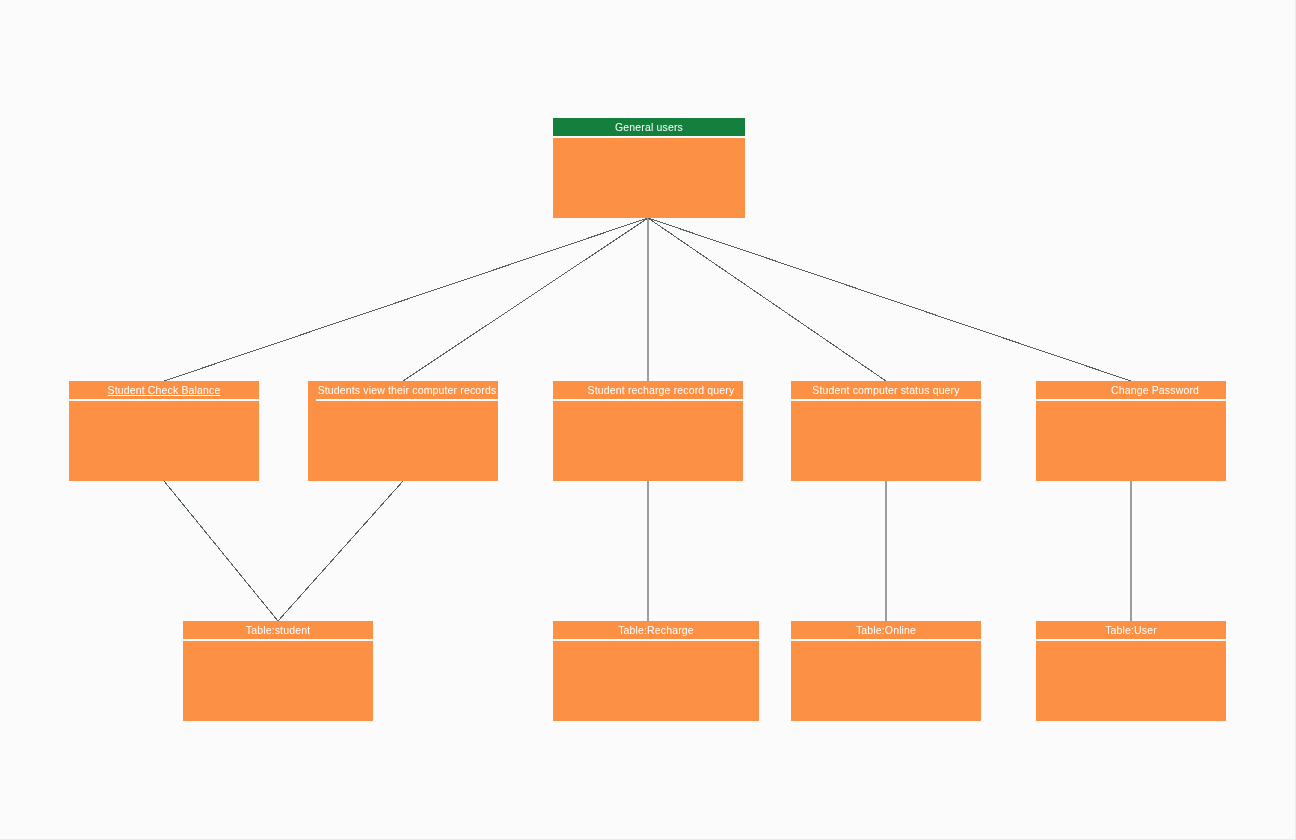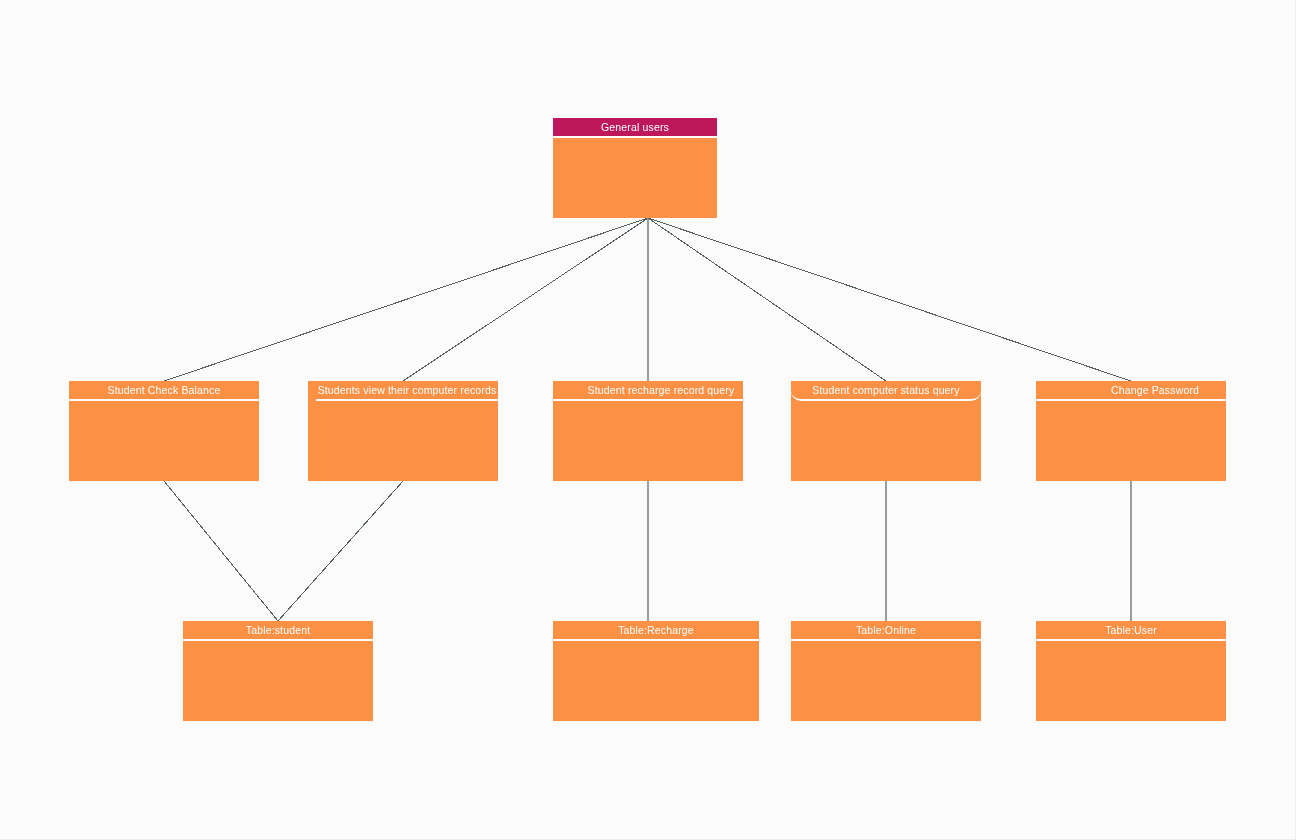--- a/index.html
+++ b/index.html
@@ -61,38 +61,38 @@
       <line x1="648" y1="218" x2="648" y2="381" stroke="#9a9e9e" stroke-width="2" shape-rendering="crispEdges"></line>
       <line x1="648" y1="218" x2="886" y2="381" stroke="#555f5f" stroke-width="1" shape-rendering="crispEdges"></line>
       <line x1="648" y1="218" x2="1131" y2="381" stroke="#555f5f" stroke-width="1" shape-rendering="crispEdges"></line>
       <line x1="164" y1="481" x2="278" y2="621" stroke="#555f5f" stroke-width="1" shape-rendering="crispEdges"></line>
       <line x1="403" y1="481" x2="278" y2="621" stroke="#555f5f" stroke-width="1" shape-rendering="crispEdges"></line>
       <line x1="648" y1="481" x2="648" y2="621" stroke="#9a9e9e" stroke-width="2" shape-rendering="crispEdges"></line>
       <line x1="886" y1="481" x2="886" y2="621" stroke="#9a9e9e" stroke-width="2" shape-rendering="crispEdges"></line>
       <line x1="1131" y1="481" x2="1131" y2="621" stroke="#9a9e9e" stroke-width="2" shape-rendering="crispEdges"></line>
     </svg>
   <div id="node-layer">
-      <div class="node" style="left: 553px; top: 118px; width: 164px; height: 100px; background: #be185d;">
+      <div class="node" style="left: 553px; top: 118px; width: 192px; height: 100px; background: #15803d;">
         <div class="node-header" style="color: rgb(255, 255, 255);">General users</div>
         <div class="node-body" style="background: rgb(252, 144, 68);"></div>
       </div>
       <div class="node" style="left: 69px; top: 381px; width: 190px; height: 100px; background: rgb(252, 144, 68);">
-        <div class="node-header" style="color: rgb(255, 255, 255);">Student Check Balance</div>
+        <div class="node-header" style="color: rgb(255, 255, 255); text-decoration: underline;">Student Check Balance</div>
         <div class="node-body" style="background: rgb(252, 144, 68);"></div>
       </div>
       <div class="node" style="left: 308px; top: 381px; width: 190px; height: 100px; background: rgb(252, 144, 68);">
         <div class="node-header" style="color: rgb(255, 255, 255); margin-left: 8px;">Students view their computer records</div>
         <div class="node-body" style="background: rgb(252, 144, 68);"></div>
       </div>
       <div class="node" style="left: 553px; top: 381px; width: 190px; height: 100px; background: rgb(252, 144, 68);">
         <div class="node-header" style="color: rgb(255, 255, 255); padding-left: 26px;">Student recharge record query</div>
         <div class="node-body" style="background: rgb(252, 144, 68);"></div>
       </div>
       <div class="node" style="left: 791px; top: 381px; width: 190px; height: 100px; background: rgb(252, 144, 68);">
-        <div class="node-header" style="color: rgb(255, 255, 255); border-radius: 10px;">Student computer status query</div>
+        <div class="node-header" style="color: rgb(255, 255, 255);">Student computer status query</div>
         <div class="node-body" style="background: rgb(252, 144, 68);"></div>
       </div>
       <div class="node" style="left: 1036px; top: 381px; width: 190px; height: 100px; background: rgb(252, 144, 68);">
         <div class="node-header" style="color: rgb(255, 255, 255); padding-left: 48px;">Change Password</div>
         <div class="node-body" style="background: rgb(252, 144, 68);"></div>
       </div>
       <div class="node" style="left: 183px; top: 621px; width: 190px; height: 100px; background: rgb(252, 144, 68);">
         <div class="node-header" style="color: rgb(255, 255, 255);">Table:student</div>
         <div class="node-body" style="background: rgb(252, 144, 68);"></div>
       </div>

